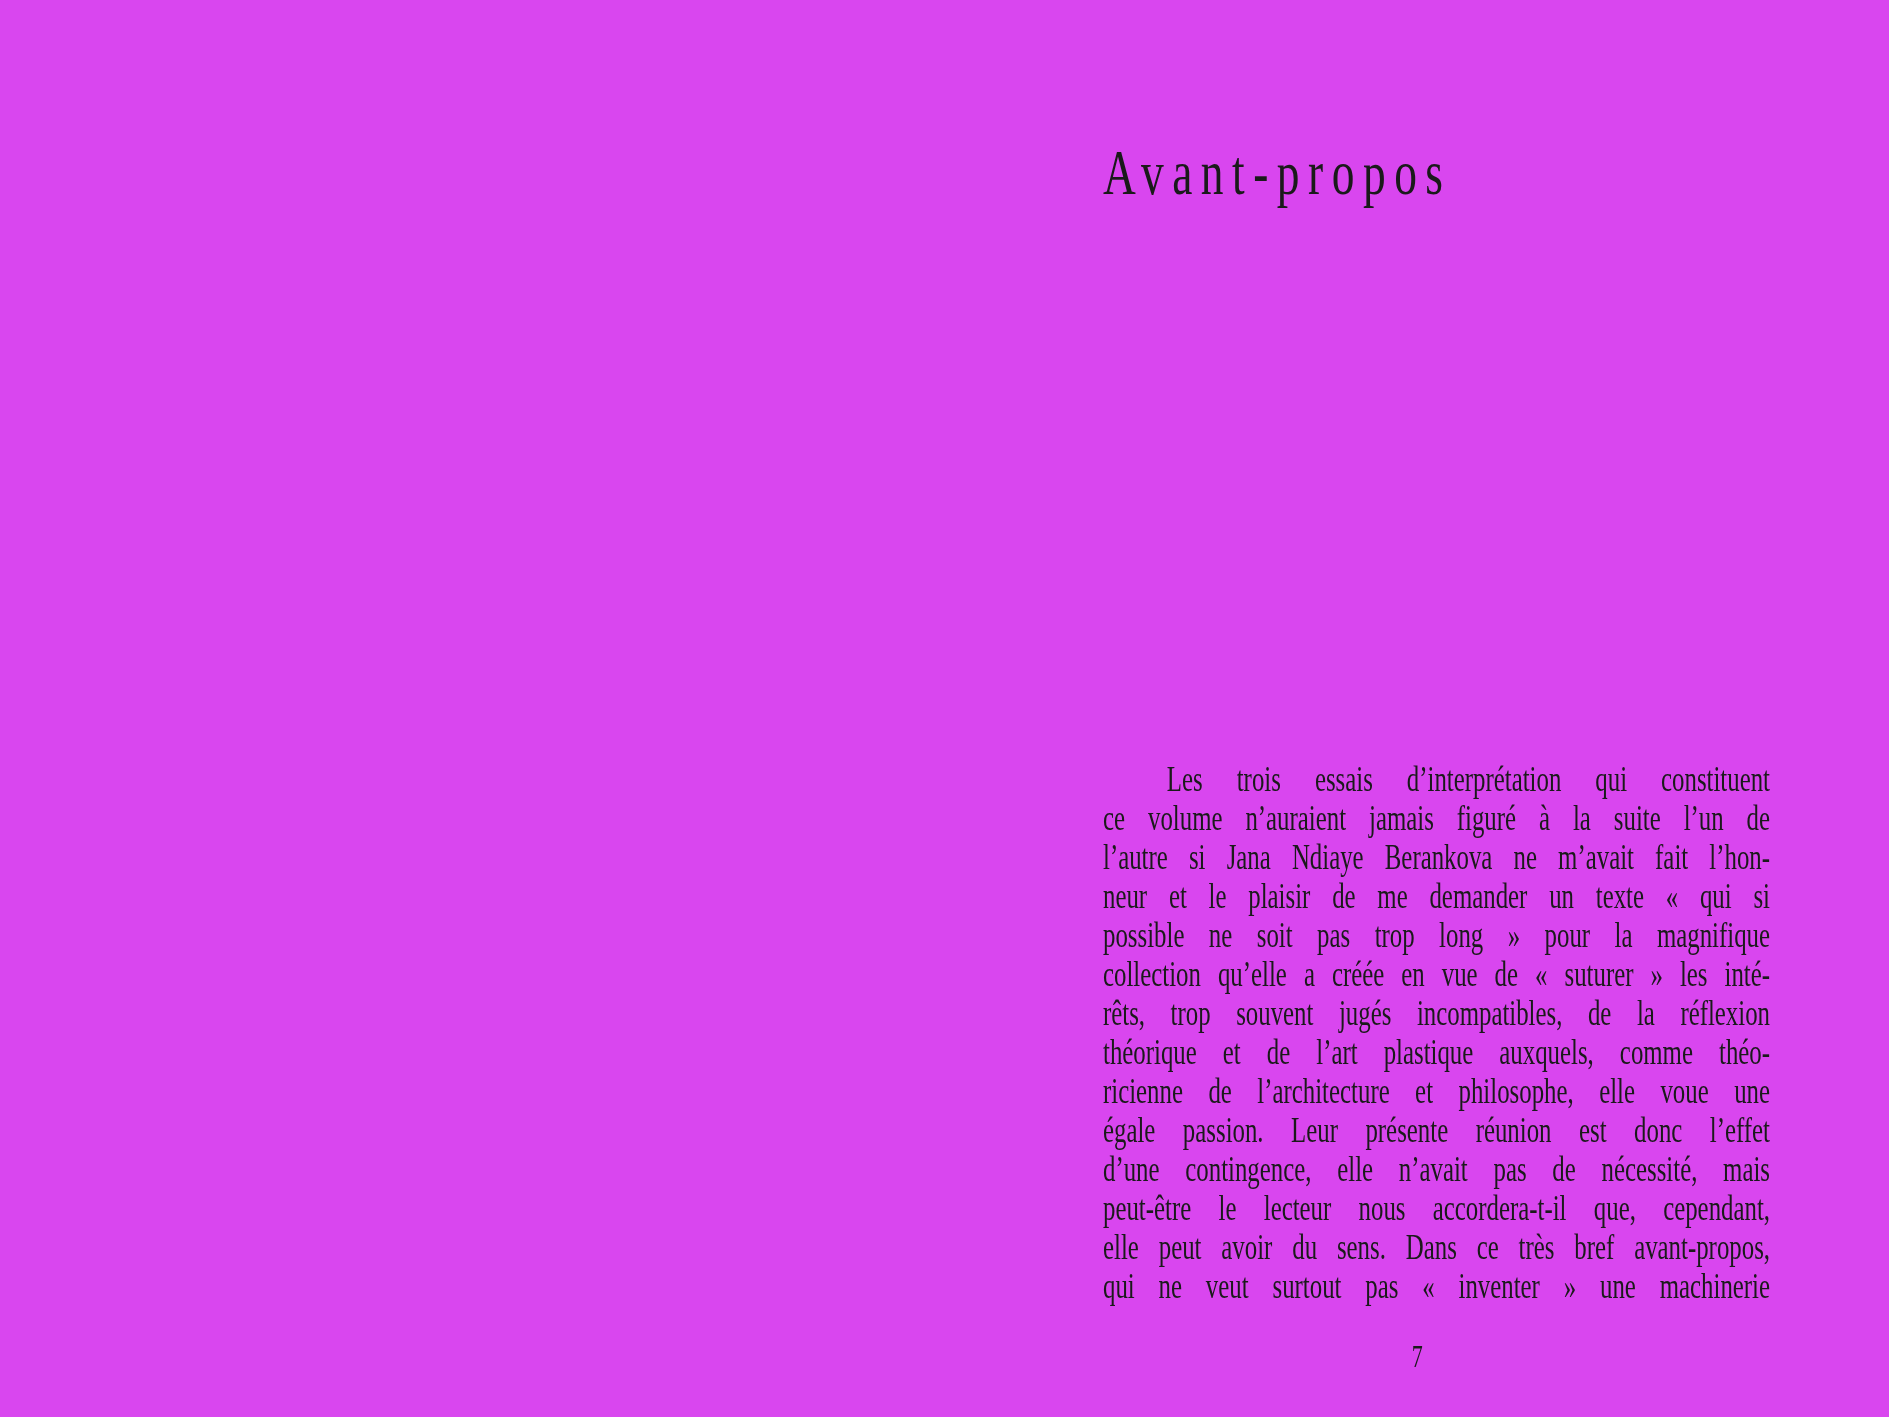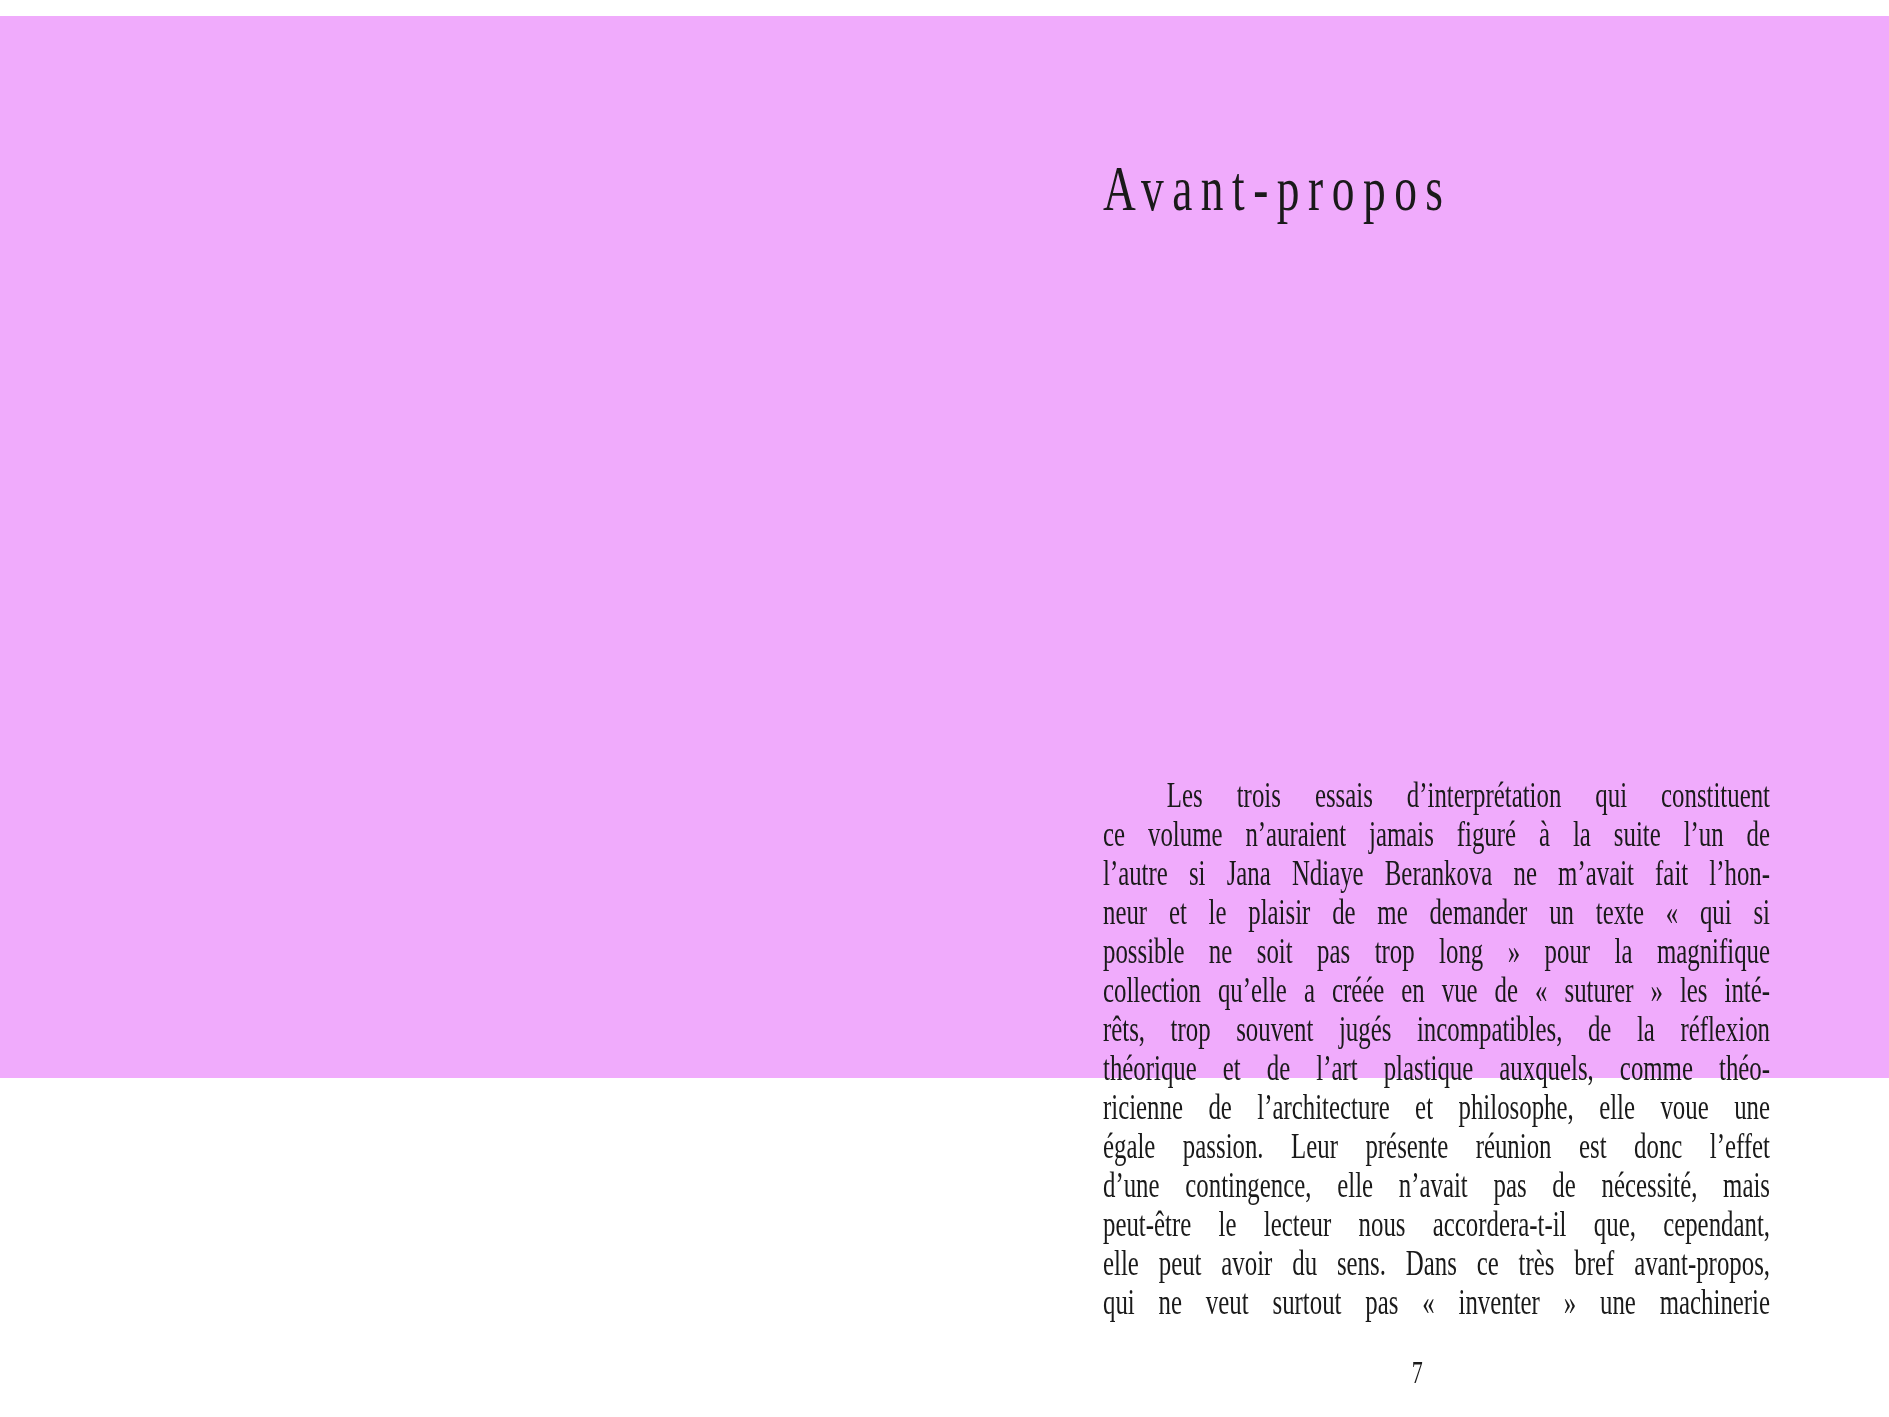--- a/index.html
+++ b/index.html
@@ -8,22 +8,22 @@
     background: #ffffff;
     overflow: hidden;
     font-family: "Liberation Serif", "DejaVu Serif", serif;
   }
   .spread {
     position: relative;
     width: 1889px; height: 1417px;
     background: #ffffff;
   }
   .page {
-    position: absolute; top: 16px; height: 1062px;
-    background: #f0abfc;
+    position: absolute; top: 0; height: 1417px;
+    background: #d946ef;
   }
   .page--left  { left: 0; width: 944px; }
   .page--right { left: 944px; width: 945px; }
 
   
   .type-area {
     position: absolute;
     left: 159px;            
     top: 0;
     width: 940px;

